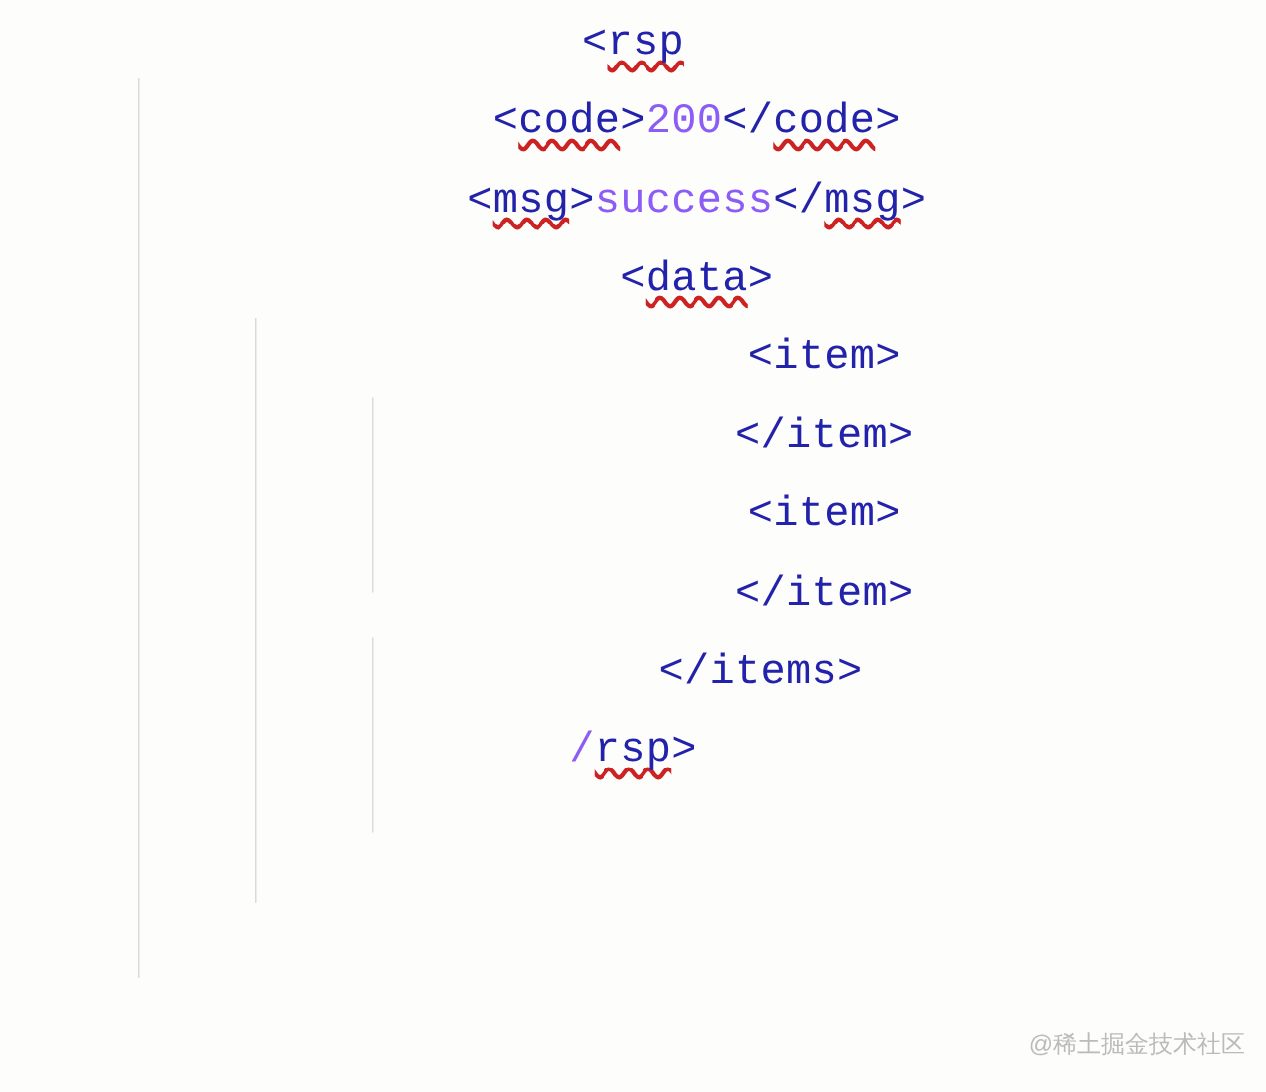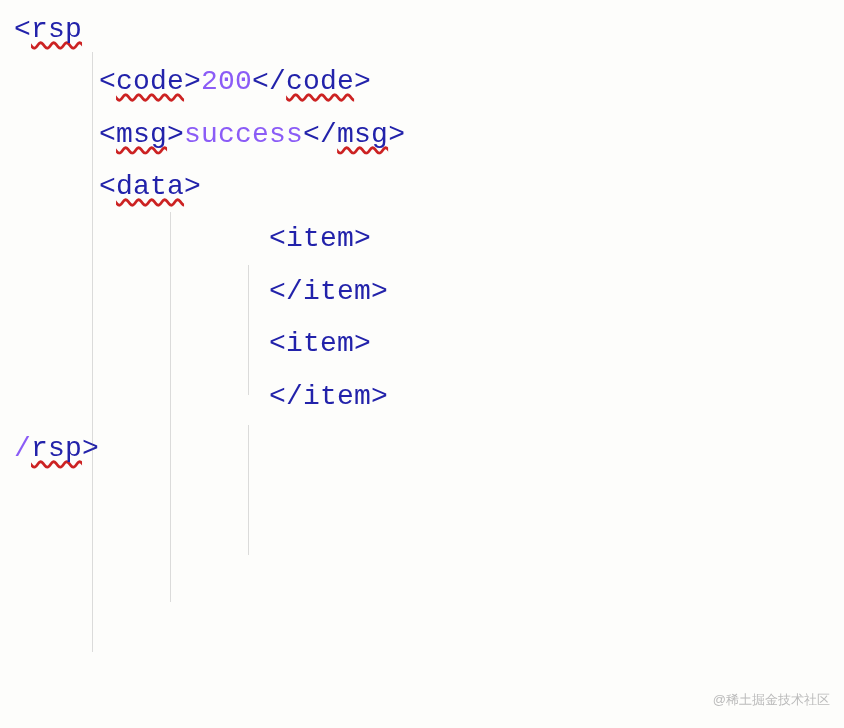--- a/index.html
+++ b/index.html
@@ -10,20 +10,21 @@
       font-size: 28px;
       background: #fdfdfb;
       padding: 4px 14px;
       line-height: 1.87;
       letter-spacing: 0.2px;
       position: relative;
       overflow: hidden;
     }
     .code-line {
       white-space: pre;
+      text-align: center;
     }
     .tag {
       color: #2222aa;
     }
     .err {
       color: #2222aa;
       text-decoration: underline wavy #cc2222;
       text-decoration-skip-ink: none;
       text-underline-offset: 4px;
     }
@@ -38,21 +39,21 @@
       background: rgba(120,120,120,0.25);
     }
     .ig1 { left: 92px; top: 52px; height: 600px; }
     .ig2 { left: 170px; top: 212px; height: 390px; }
     .ig3 { left: 248px; top: 265px; height: 130px; }
     .ig4 { left: 248px; top: 425px; height: 130px; }
     .watermark {
       position: absolute;
       bottom: 16px;
       right: 14px;
-      font-size: 13px;
+      font-size: 16px;
       font-family: sans-serif;
       color: #bbb;
       letter-spacing: 0;
     }
   </style>
 </head>
 <body>
 
 <div class="indent-guide ig1"></div>
 <div class="indent-guide ig2"></div>
@@ -61,16 +62,17 @@
 
 <div id="code-container">
     <div class="code-line"><span class="tag">&lt;</span><span class="err">rsp</span></div>
     <div class="code-line">     <span class="tag">&lt;</span><span class="err">code</span><span class="tag">&gt;</span><span class="txt">200</span><span class="tag">&lt;/</span><span class="err">code</span><span class="tag">&gt;</span></div>
     <div class="code-line">     <span class="tag">&lt;</span><span class="err">msg</span><span class="tag">&gt;</span><span class="txt">success</span><span class="tag">&lt;/</span><span class="err">msg</span><span class="tag">&gt;</span></div>
     <div class="code-line">     <span class="tag">&lt;</span><span class="err">data</span><span class="tag">&gt;</span></div>
     <div class="code-line">               <span class="tag">&lt;item&gt;</span></div>
     <div class="code-line">               <span class="tag">&lt;/item&gt;</span></div>
     <div class="code-line">               <span class="tag">&lt;item&gt;</span></div>
     <div class="code-line">               <span class="tag">&lt;/item&gt;</span></div>
+    <div class="code-line">          <span class="tag">&lt;/items&gt;</span></div>
     <div class="code-line"><span class="txt">/</span><span class="err">rsp</span><span class="tag">&gt;</span></div>
   </div>
 
 <div class="watermark">@稀土掘金技术社区</div>
 
 </body></html>

